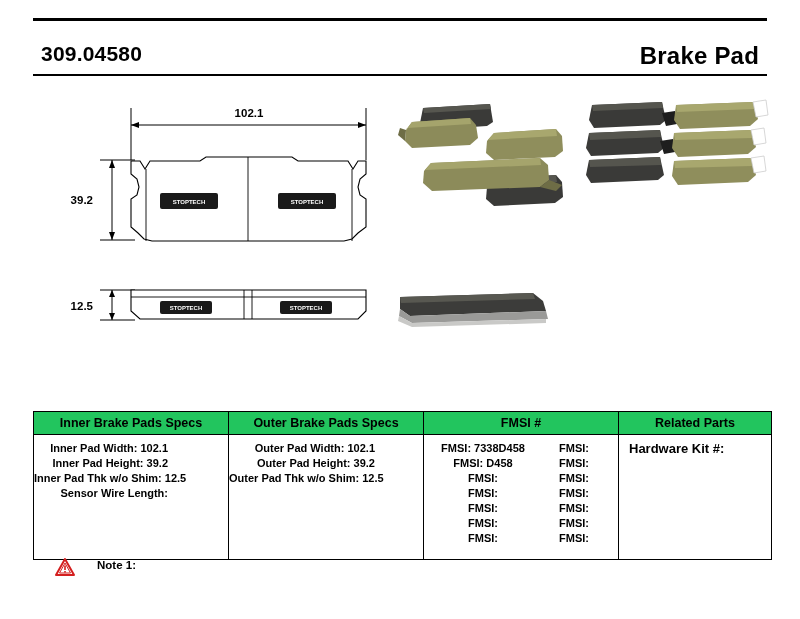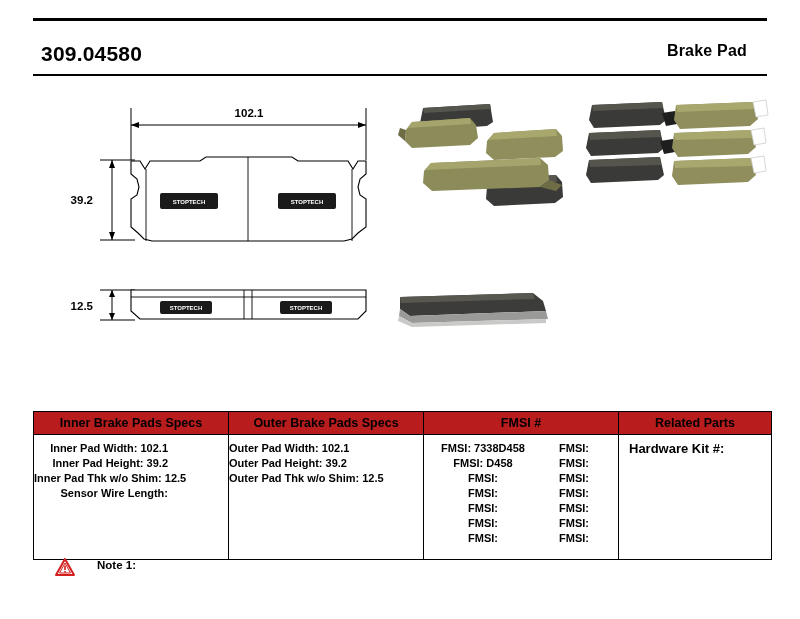--- a/index.html
+++ b/index.html
@@ -37,22 +37,22 @@
   .header-rule.bottom { top: 56px; height: 2px; }
   .part-number {
     position: absolute;
     left: 8px; top: 24px;
     font-size: 21px;
     font-weight: bold;
     letter-spacing: 0.2px;
   }
   .product-name {
     position: absolute;
-    right: 20px; top: 24px;
-    font-size: 16px;
+    right: 8px; top: 24px;
+    font-size: 24px;
     font-weight: bold;
     letter-spacing: 0.2px;
   }
 
   
   .drawing {
     position: absolute;
     left: 0; top: 75px;
     width: 800px; height: 310px;
   }
@@ -63,41 +63,41 @@
     left: 33px; top: 411px;
     width: 734px;
   }
   .spec-table table {
     border-collapse: collapse;
     width: 734px;
     table-layout: fixed;
   }
   .spec-table th {
     border: 1px solid #000000;
-    background: #b91c1c;
+    background: #22c55e;
     font-size: 12.5px;
     font-weight: bold;
     height: 22px;
     padding: 0;
   }
   .spec-table td {
     border: 1px solid #000000;
     border-top: none;
     vertical-align: top;
     padding: 6px 0 8px 0;
     height: 110px;
   }
   .spec-line {
     font-size: 11px;
     font-weight: bold;
     line-height: 15px;
     white-space: nowrap;
   }
   .col-inner .spec-line { text-align: right; padding-right: 60px; }
-  .col-outer .spec-line { text-align: left; padding-right: 48px; }
+  .col-outer .spec-line { text-align: right; padding-right: 48px; }
   .fmsi-rows { padding-left: 8px; }
   .fmsi-row {
     font-size: 11px;
     font-weight: bold;
     line-height: 15px;
     display: flex;
     text-align: center;
   }
   .fmsi-row .c1 { width: 102px; }
   .fmsi-row .c2 { width: 80px; }

